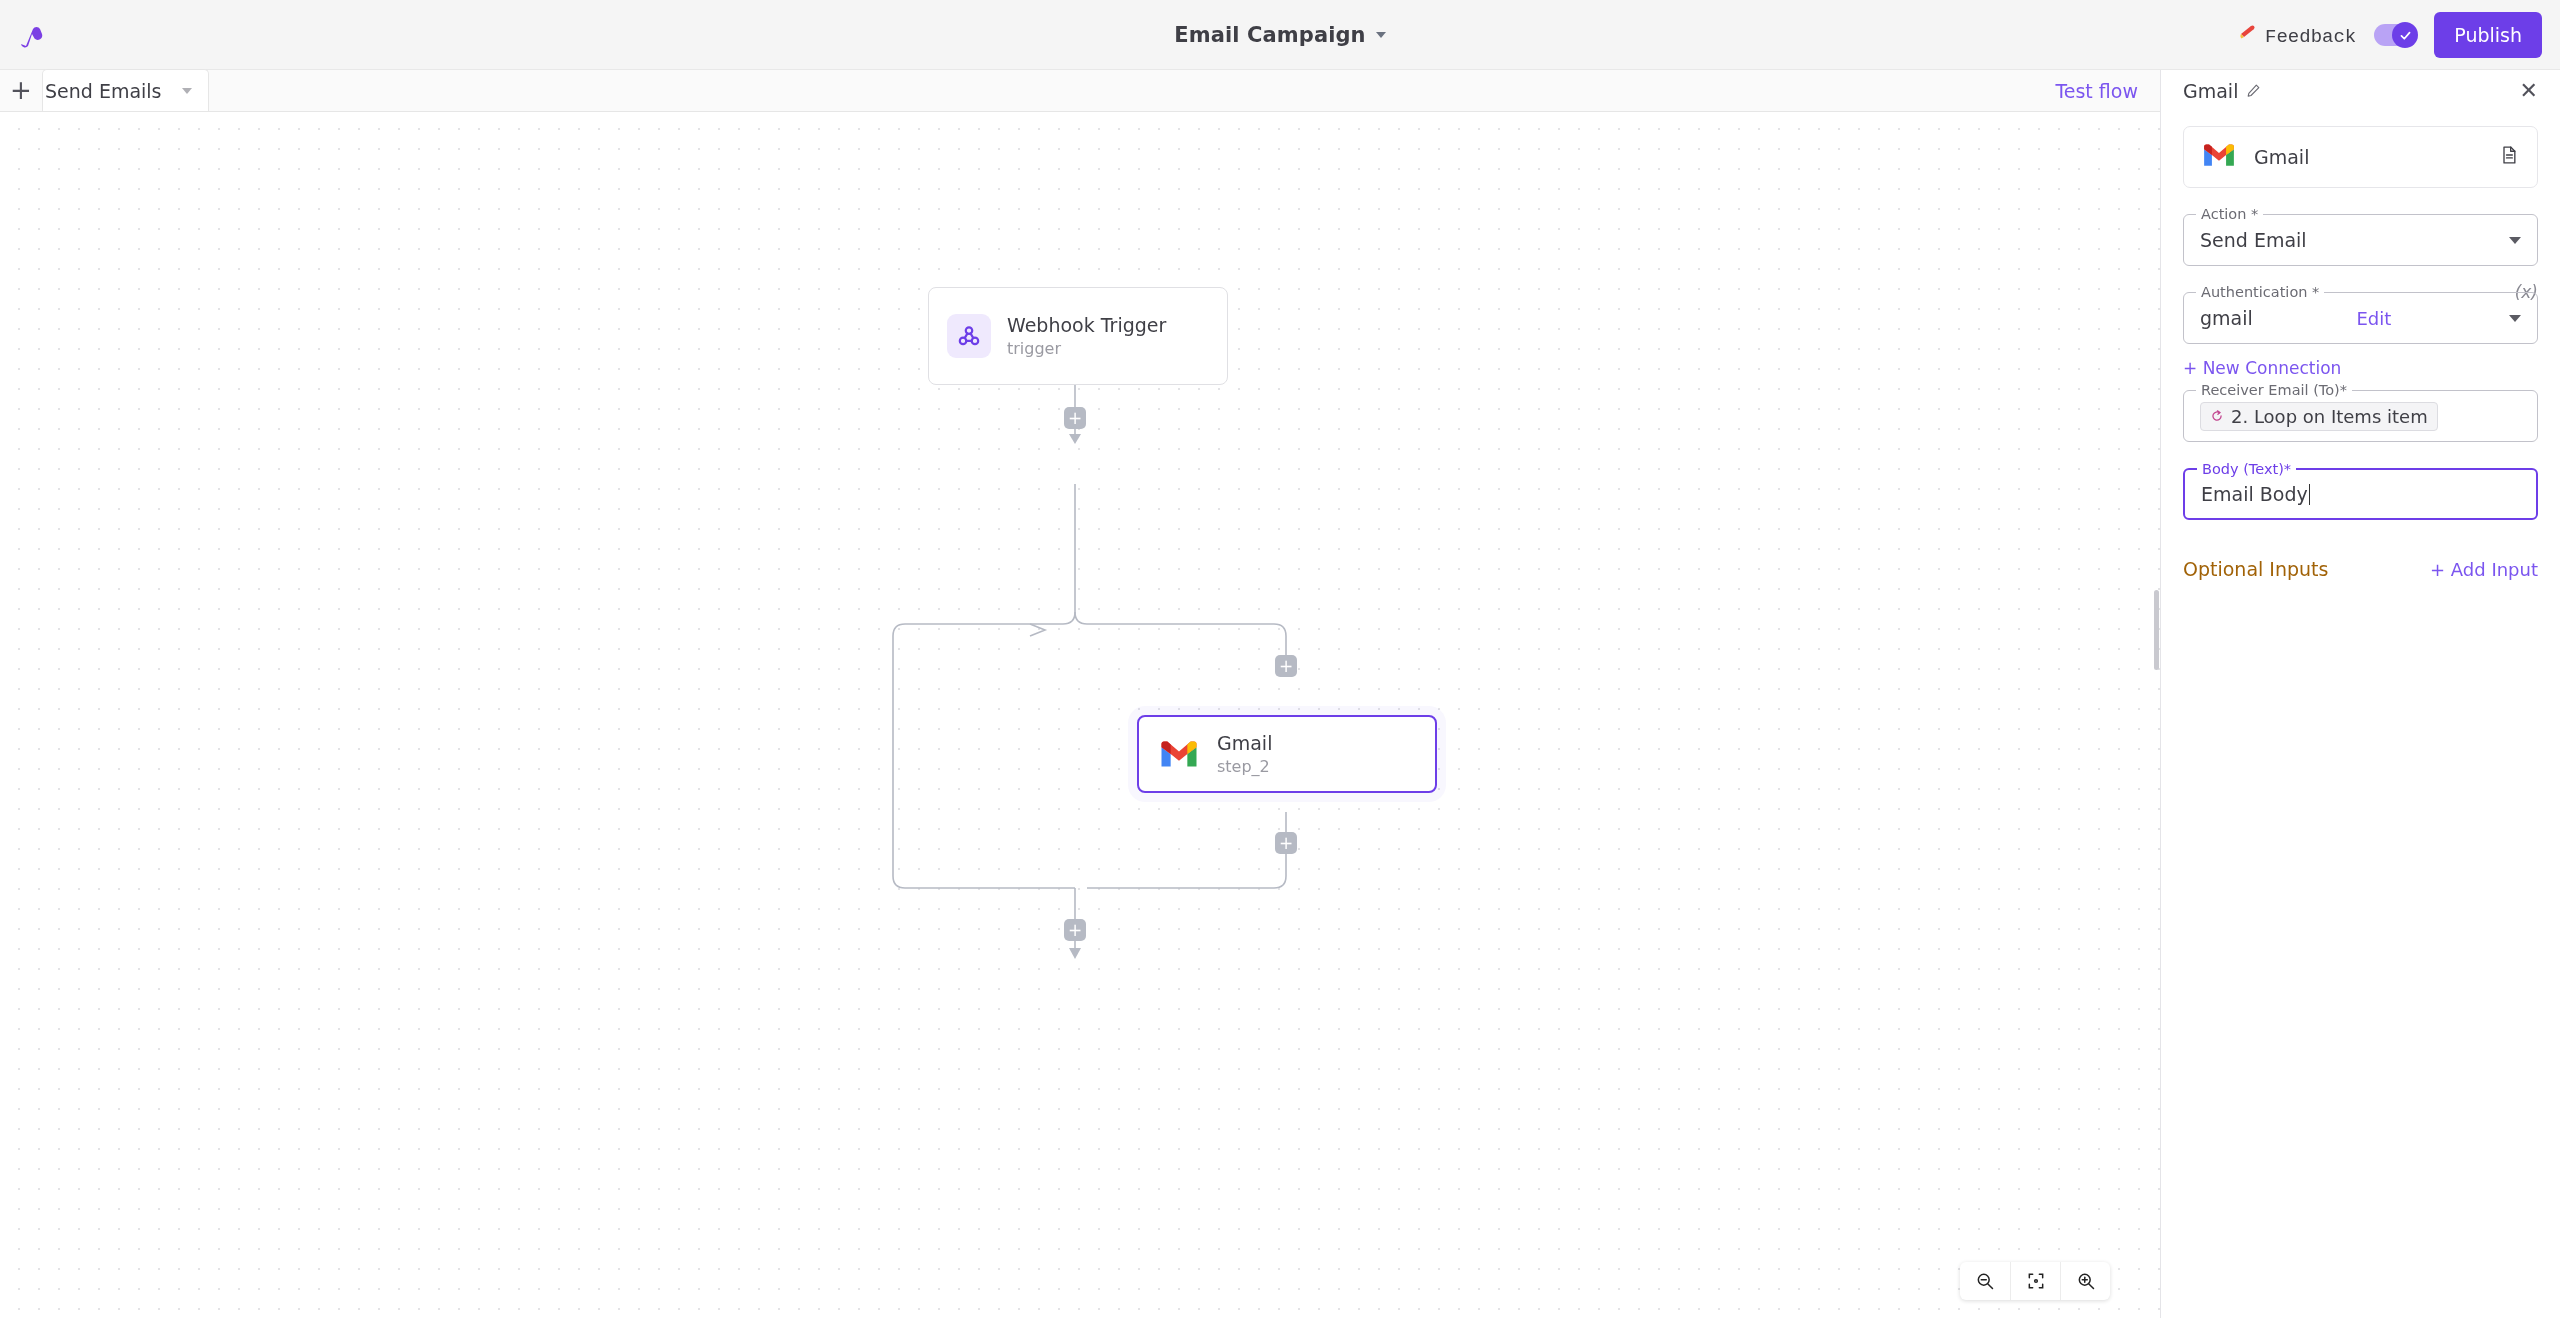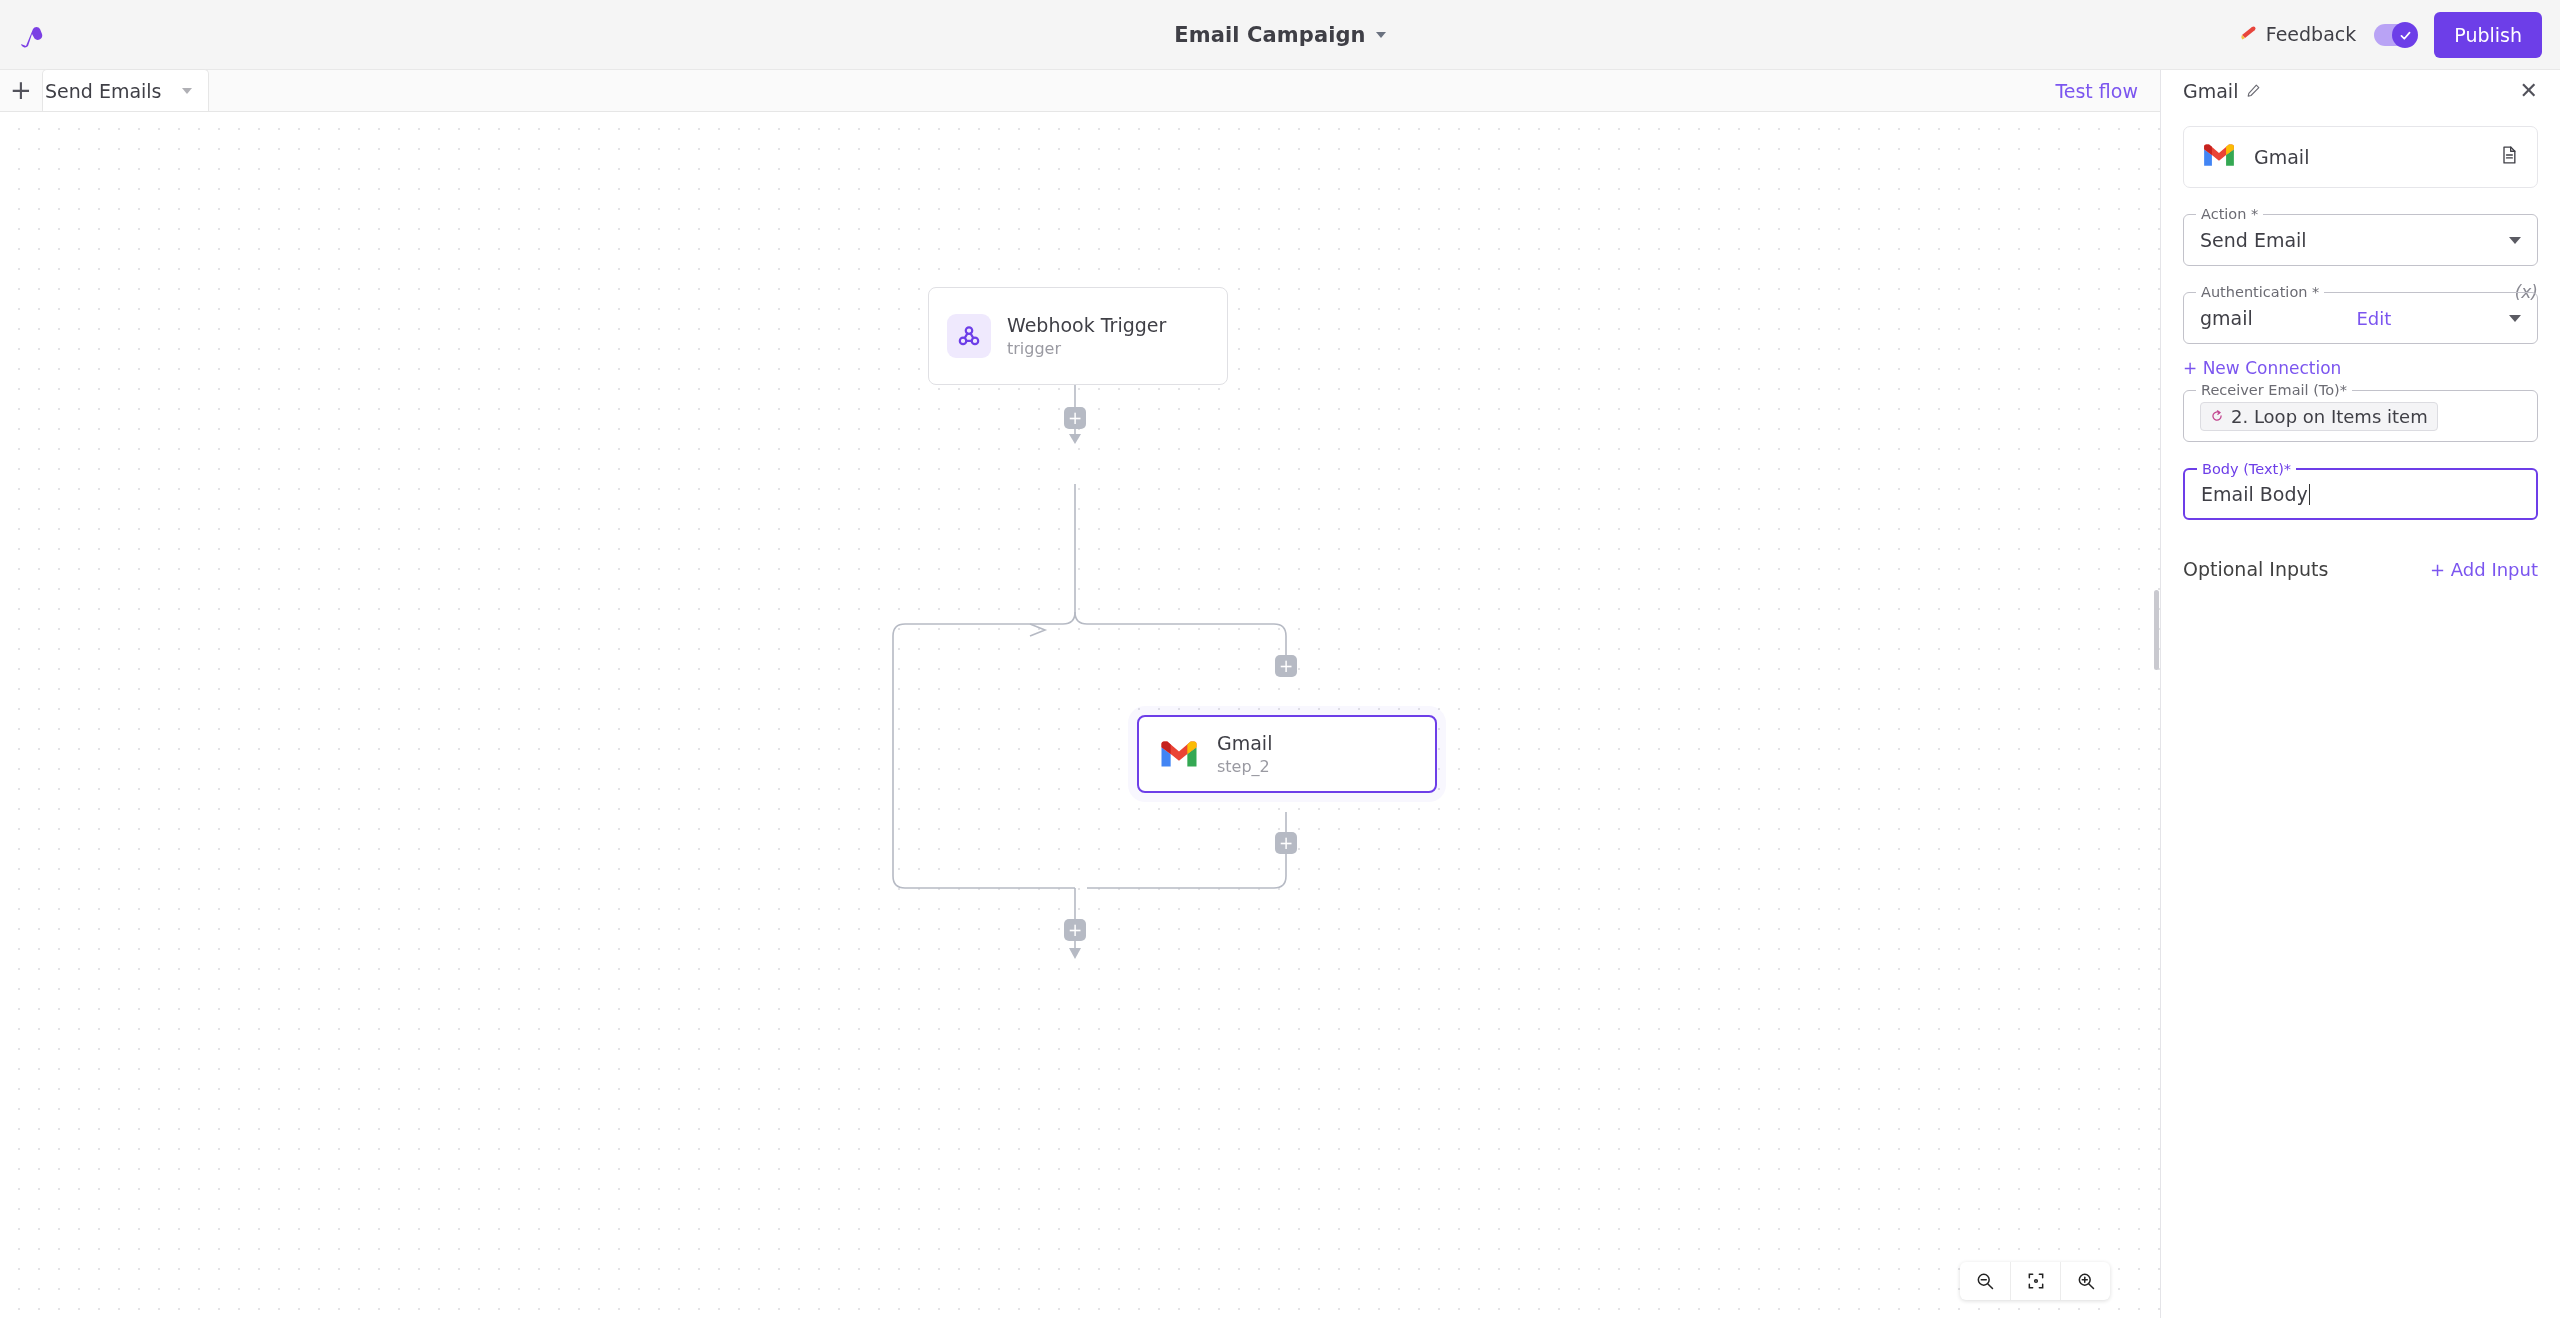--- a/index.html
+++ b/index.html
@@ -23,22 +23,22 @@
     display: flex; align-items: center; justify-content: center; gap: 10px;
     font-size: 21px; color: #3f3f46; letter-spacing: .1px; font-weight: bold;
   }
   .chev-sm { display: inline-block; width: 0; height: 0;
     border-left: 5px solid transparent; border-right: 5px solid transparent;
     border-top: 6px solid #6b7280; }
   .topright {
     position: absolute; right: 18px; top: 0; height: 70px;
     display: flex; align-items: center; gap: 18px;
   }
-  .feedback { display: flex; align-items: flex-start; gap: 8px;
-    font-size: 19px; color: #3f3f46; cursor: pointer; }
+  .feedback { display: flex; align-items: flex-end; gap: 8px;
+    font-size: 19px; color: #3f3f46; cursor: pointer; font-family: Liberation Mono, monospace; }
   .toggle {
     width: 42px; height: 22px; border-radius: 11px; background: #b9a3f5;
     position: relative; cursor: pointer;
   }
   .toggle .knob {
     position: absolute; right: -2px; top: -2px; width: 26px; height: 26px;
     border-radius: 50%; background: #6d3ee8;
     display: flex; align-items: center; justify-content: center;
   }
   .publish {
@@ -173,21 +173,21 @@
     padding: 3px 9px; font-size: 18px; color: #3f3f46;
   }
   .cursor-bar {
     display: inline-block; width: 1.5px; height: 21px; background: #333;
     margin-left: 1px; vertical-align: -4px;
   }
   .optrow {
     display: flex; align-items: center; justify-content: space-between;
     margin-top: 38px;
   }
-  .optrow .t { font-size: 19px; color: #404040; }
+  .optrow .t { font-size: 19px; color: #a16207; }
   .optrow .a { font-size: 18px; color: #7b55ef; cursor: pointer; }
 
   .panel-scroll {
     position: absolute; left: -7px; top: 520px; width: 5px; height: 80px;
     background: #c9c9cf; border-radius: 3px;
   }
 </style>
 </head>
 <body>
 

